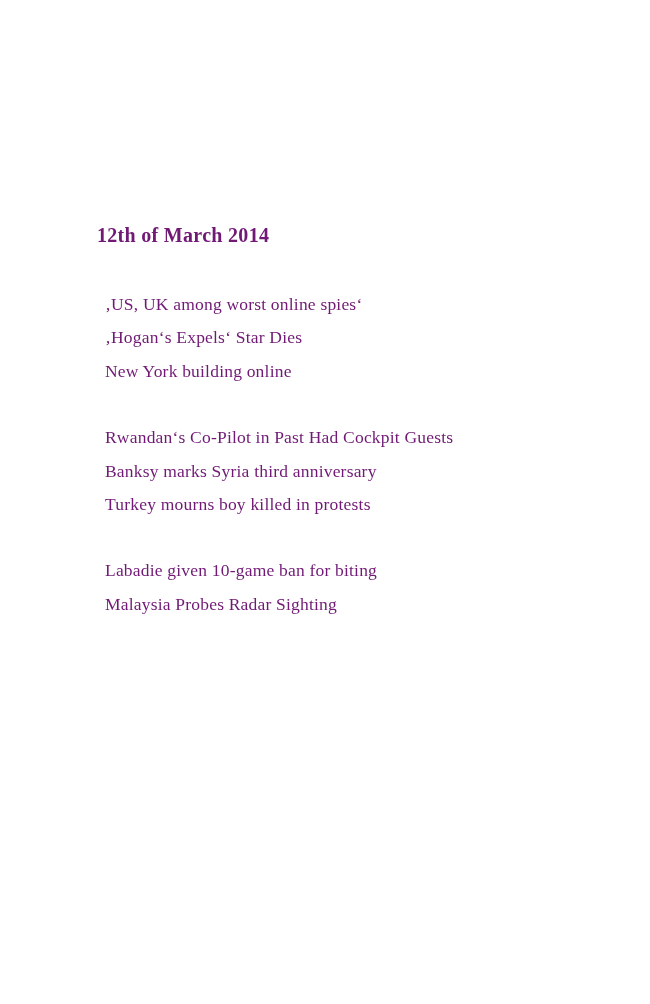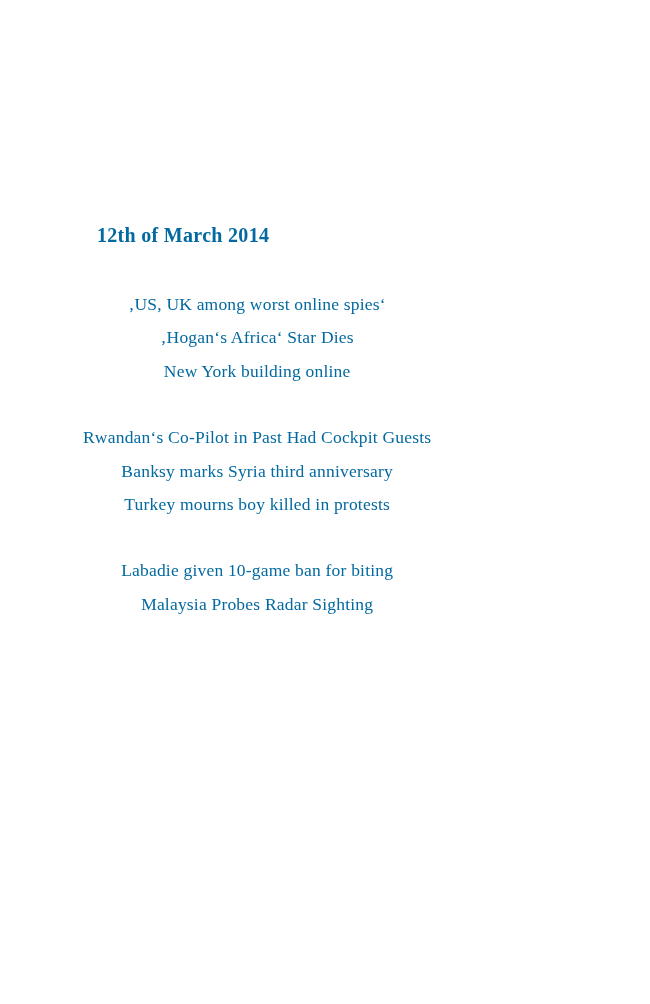--- a/index.html
+++ b/index.html
@@ -7,37 +7,36 @@
     padding: 0;
     background: #ffffff;
   }
   .page {
     position: relative;
     width: 650px;
     height: 908px;
     background: #ffffff;
     overflow: hidden;
     font-family: "Liberation Serif", serif;
-    color: #0369a1;
+    color: #701a75;
   }
   .title {
     position: absolute;
     left: 97px;
     top: 223px;
     font-size: 20px;
     font-weight: bold;
     line-height: 24px;
     letter-spacing: 0.3px;
     white-space: pre;
   }
   .poem {
     position: absolute;
-    left: 83px;
+    left: 105px;
     top: 288px;
-    text-align: center;
   }
   .stanza {
     margin: 0 0 33px 0;
   }
   .line {
     font-size: 17.5px;
     line-height: 33.4px;
     white-space: pre;
     letter-spacing: 0.2px;
   }
@@ -46,21 +45,21 @@
 <body>
 
 <div class="page">
 
   <div class="title">12th of March 2014</div>
 
   <div class="poem">
 
     <div class="stanza">
       <div class="line">‚US, UK among worst online spies‘</div>
-      <div class="line">‚Hogan‘s Africa‘ Star Dies</div>
+      <div class="line">‚Hogan‘s Expels‘ Star Dies</div>
       <div class="line">New York building online</div>
     </div>
 
 
     <div class="stanza">
       <div class="line">Rwandan‘s Co-Pilot in Past Had Cockpit Guests</div>
       <div class="line">Banksy marks Syria third anniversary</div>
       <div class="line">Turkey mourns boy killed in protests</div>
     </div>
 

